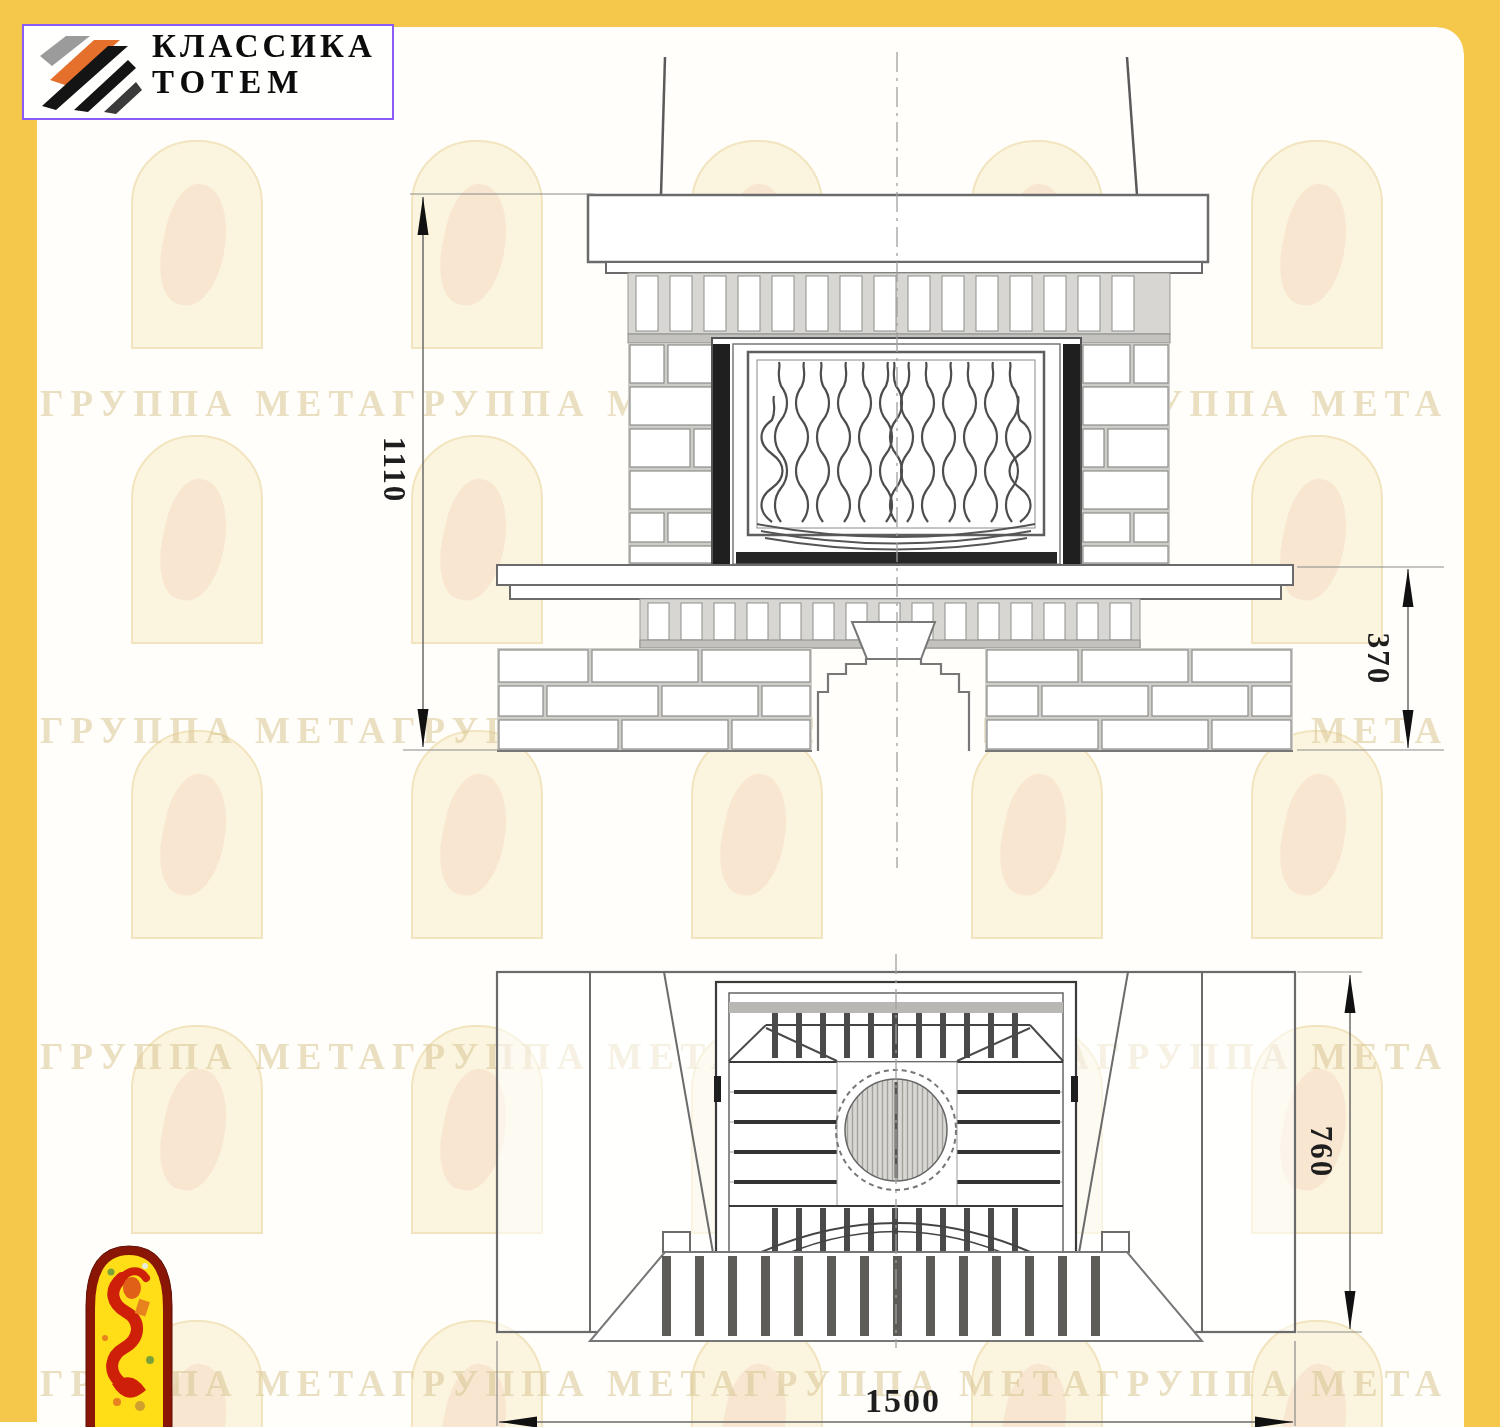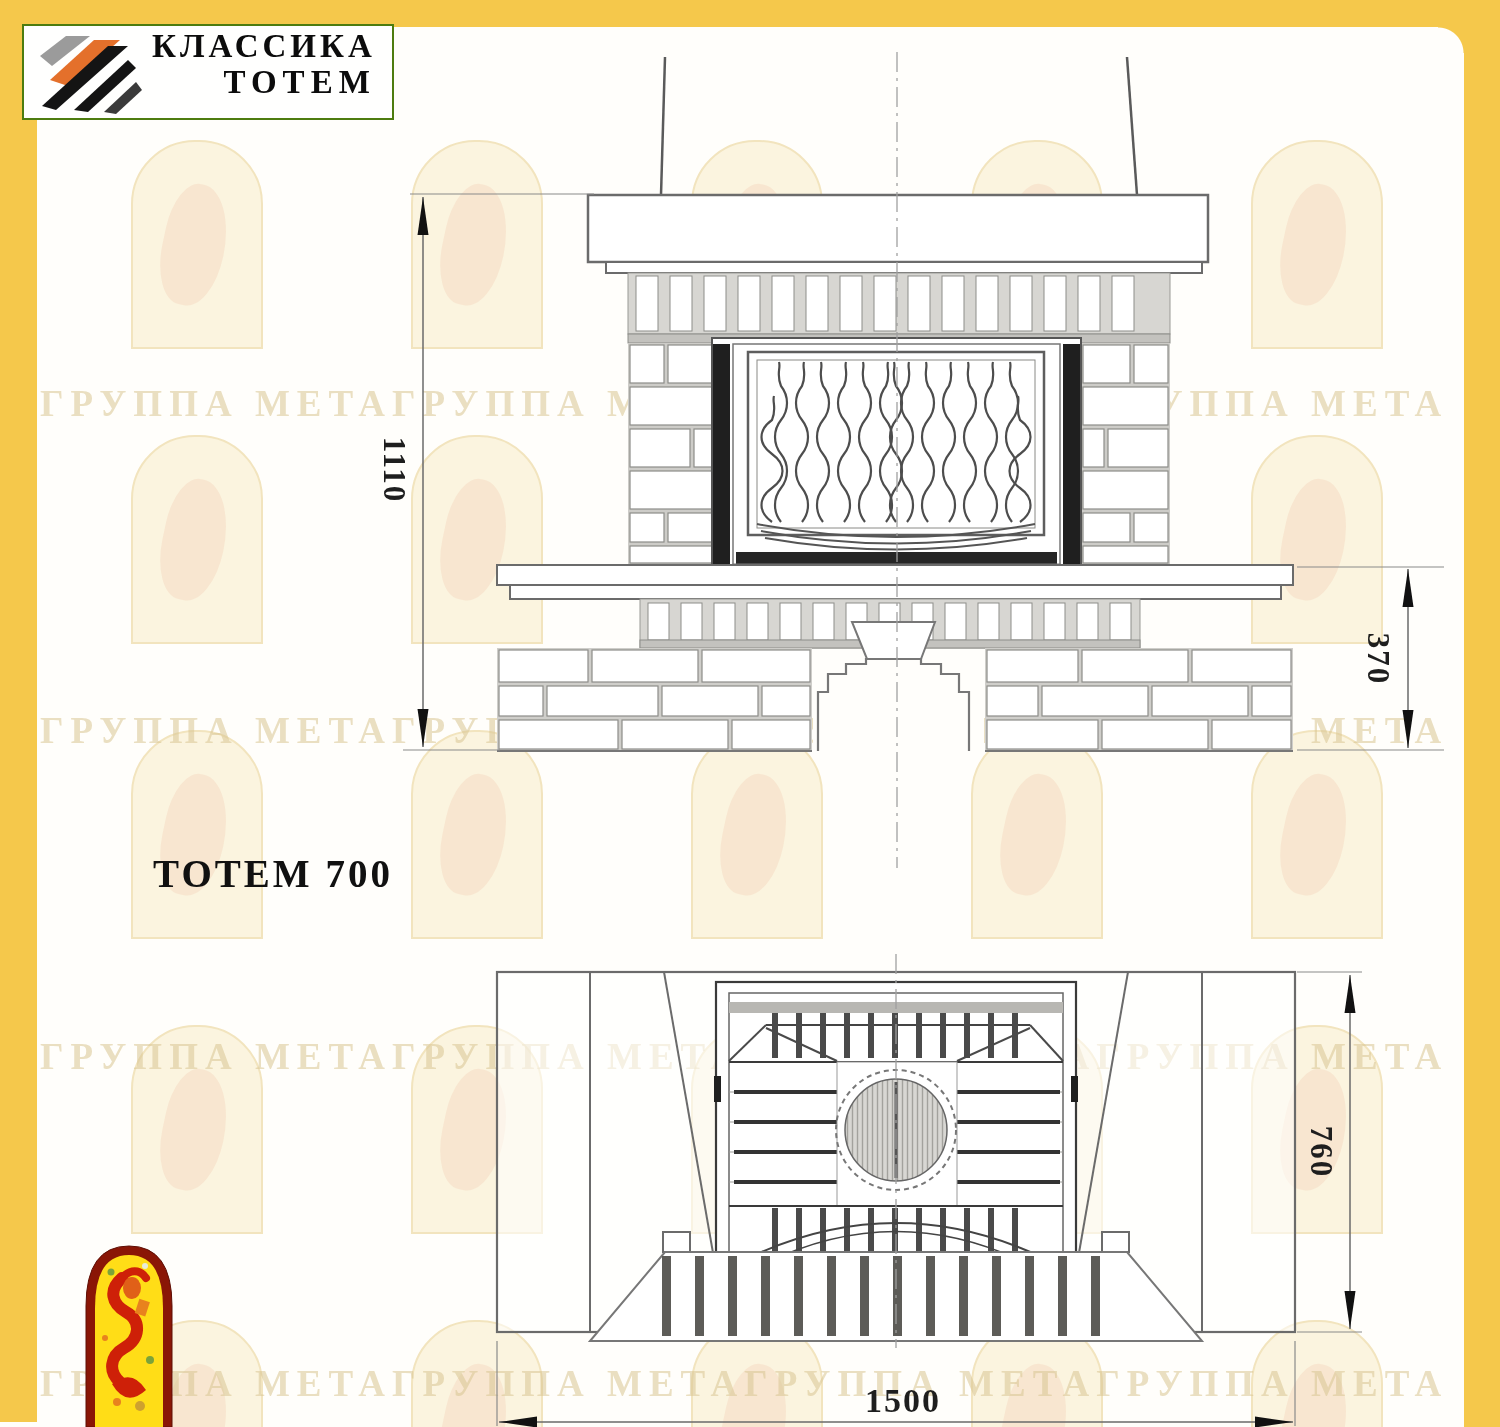--- a/index.html
+++ b/index.html
@@ -15,21 +15,21 @@
   
   .wm-layer{position:absolute;left:0;top:0;width:1500px;height:1427px;}
   .wm-arch{position:absolute;width:128px;height:205px;background:#FBF4DF;
            border:2px solid #F2E4BE;border-radius:64px 64px 0 0;}
   .wm-fig{position:absolute;left:30px;top:42px;width:62px;height:122px;background:#F6DFC9;
           opacity:.7;border-radius:45% 60% 50% 50%;transform:rotate(12deg);}
   .wm-text{position:absolute;left:40px;width:1424px;height:40px;overflow:hidden;white-space:nowrap;
            font-weight:bold;font-size:37px;letter-spacing:7px;color:#D9C693;opacity:.55;}
   
   .logo-box{position:absolute;left:22px;top:24px;width:368px;height:92px;background:#fffffe;
-            border:2px solid #4d7c0f;text-align:right;}
+            border:2px solid #8b5cf6;}
   .logo-text{position:absolute;left:128px;top:2px;color:#0c0c0c;font-weight:bold;
              font-size:33px;line-height:36px;letter-spacing:4px;}
   .logo-line2{letter-spacing:6px;}
   
   .model-label{position:absolute;left:153px;top:851px;font-size:39px;font-weight:bold;
                letter-spacing:3px;color:#111;}
   .draw-layer{position:absolute;left:0;top:0;}
   .dim-text{font-family:"Liberation Serif",serif;font-weight:bold;font-size:31px;fill:#1e1e1e;letter-spacing:2px;}
   .stained{position:absolute;left:82px;top:1242px;}
 </style>
@@ -427,21 +427,20 @@
       <polygon points="10,78 76,18 96,18 24,82" fill="#141414"></polygon>
       <polygon points="42,82 96,32 104,40 56,84" fill="#141414"></polygon>
       <polygon points="72,84 104,54 110,62 84,86" fill="#3a3a3a"></polygon>
     </svg>
     <div class="logo-text">
       <div>КЛАССИКА</div>
       <div class="logo-line2">ТОТЕМ</div>
     </div>
   </div>
 
-  <div class="model-label">ТОТЕМ 700</div>
 
   <svg class="stained" width="94" height="185" viewBox="0 0 94 185">
     <path d="M4,185 L4,64 Q4,4 47,4 Q90,4 90,64 L90,185 Z" fill="#8A1606" stroke="#5e0e04" stroke-width="1"></path>
     <path d="M13,185 L13,66 Q13,13 47,13 Q81,13 81,66 L81,185 Z" fill="#FFDD17"></path>
     <g>
       <path d="M40,36 C26,48 30,62 44,70 C60,79 58,97 42,106 C28,114 26,130 38,140" stroke="#CE2008" stroke-width="12" fill="none" stroke-linecap="round"></path>
       <path d="M40,36 C48,27 58,27 64,36" stroke="#CE2008" stroke-width="8" fill="none" stroke-linecap="round"></path>
       <ellipse cx="50" cy="46" rx="9" ry="11" fill="#E06018"></ellipse>
       <path d="M30,142 Q50,126 64,148 Q44,166 30,142 Z" fill="#CE2008"></path>
       <rect x="55" y="58" width="11" height="15" fill="#E8821E" transform="rotate(18 60 65)"></rect>

